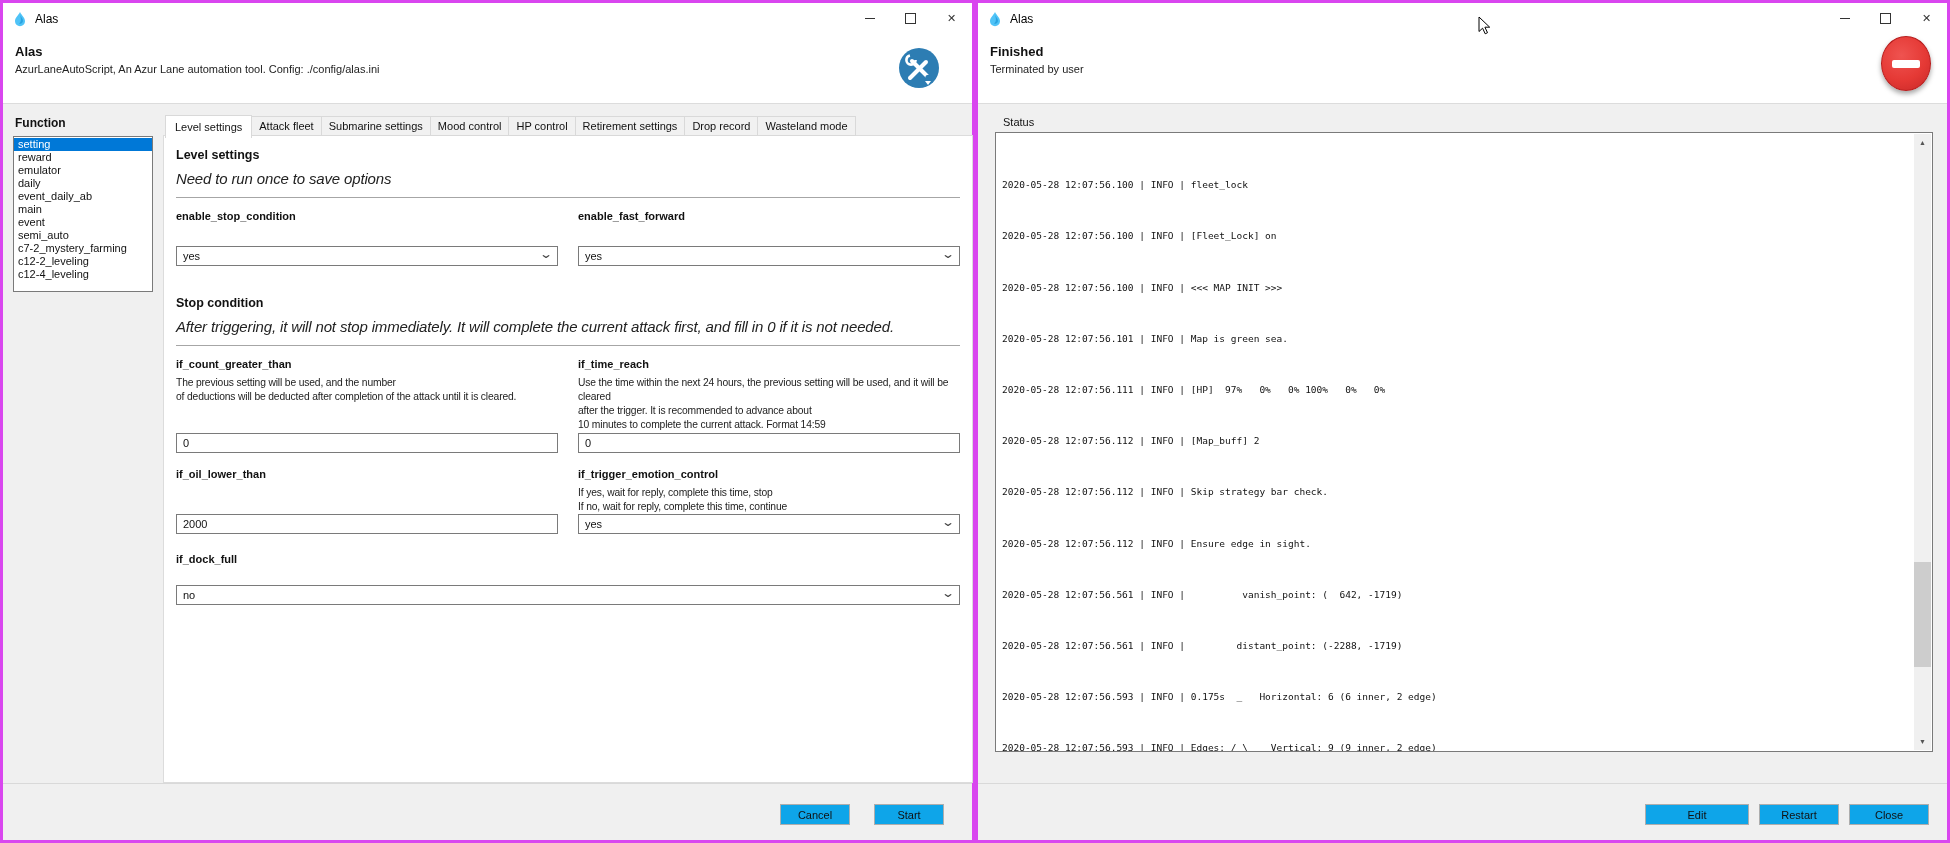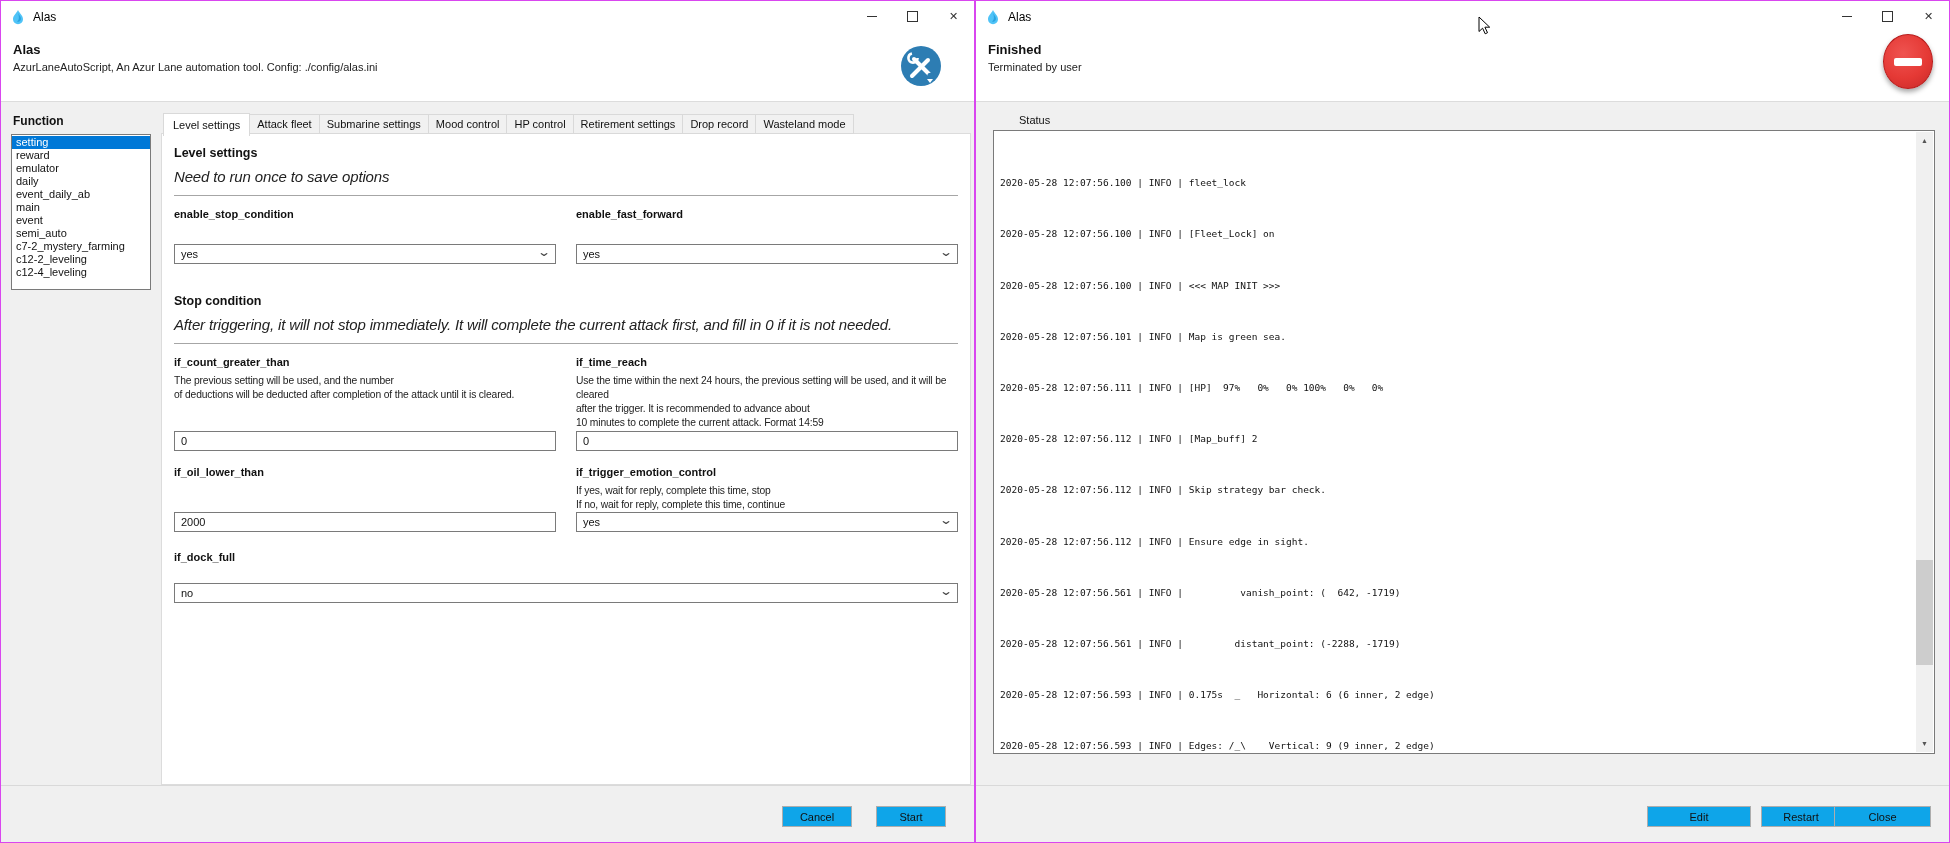--- a/index.html
+++ b/index.html
@@ -1,17 +1,17 @@
 <!DOCTYPE html>
 <html><head>
 <meta charset="utf-8">
 <style>
   html,body{margin:0;padding:0;background:#9a9a9a;}
   .stage{position:relative;width:1950px;height:843px;font-family:"Liberation Sans",sans-serif;color:#111;overflow:hidden;background:#f0f0f0;}
-  .window{position:absolute;top:0;height:843px;width:975px;background:#fff;border:1px solid #d946ef;box-sizing:border-box;}
+  .window{position:absolute;top:0;height:843px;width:975px;background:#fff;border:3px solid #d946ef;box-sizing:border-box;}
   #win-left{left:0;}
   #win-right{left:975px;}
 
   
   .titlebar{position:relative;height:31px;background:#fff;display:flex;align-items:center;padding-left:9px;}
   .app-icon{width:16px;height:16px;flex:0 0 auto;}
   .titlebar .wtitle{font-size:12px;margin-left:7px;color:#000;}
   .caption{position:absolute;right:0;top:0;height:31px;display:flex;}
   .cap-btn{width:41px;height:31px;display:flex;align-items:center;justify-content:center;}
   .cap-min i{display:block;width:10px;height:1px;background:#333;}
@@ -57,21 +57,21 @@
   .row4{margin-top:20px;height:52px;}
   .field{display:flex;flex-direction:column;}
   .flabel{font-size:11px;font-weight:bold;}
   .fdesc{font-size:10.3px;color:#222;white-space:pre-line;margin-top:6px;line-height:1.35;letter-spacing:-0.15px;}
   .control{margin-top:auto;}
   .combo{height:20px;border:1px solid #7a7a7a;background:#fff;display:flex;align-items:center;justify-content:space-between;padding:0 6px;font-size:11px;box-sizing:border-box;}
   .combo .chev{color:#444;font-size:12px;line-height:8px;transform:scaleX(1.4);margin-top:-4px;}
   .textbox{height:20px;width:100%;border:1px solid #7a7a7a;padding:0 6px;font-size:11px;box-sizing:border-box;font-family:inherit;background:#fff;color:#111;}
 
   
-  .status-label{position:absolute;left:43px;top:12px;font-size:11px;}
+  .status-label{position:absolute;left:25px;top:12px;font-size:11px;}
   .logbox{position:absolute;left:17px;right:14px;top:28px;bottom:31px;background:#fff;border:1px solid #7a7a7a;box-sizing:border-box;overflow:hidden;}
   .logpre{margin:-5px 0 0;padding:0 0 0 6px;font-family:"DejaVu Sans Mono",monospace;font-size:9.5px;line-height:12.8px;color:#111;white-space:pre;}
   .log-line{height:12.8px;}
   .scrollbar{position:absolute;top:1px;right:1px;bottom:1px;width:17px;background:#f0f0f0;}
   .sb-arrow{position:absolute;left:0;width:17px;height:17px;display:flex;align-items:center;justify-content:center;font-size:7px;color:#555;}
   .sb-up{top:0;}
   .sb-down{bottom:0;}
   .sb-thumb{position:absolute;left:0;width:17px;top:428px;height:105px;background:#cdcdcd;}
 
   
@@ -368,21 +368,21 @@
           <div class="sb-arrow sb-up">▲</div>
           <div class="sb-thumb"></div>
           <div class="sb-arrow sb-down">▼</div>
         </div>
       </div>
     </div>
 
     <div class="wfoot">
       <button class="btn" style="right:198px;width:104px;">Edit</button>
       <button class="btn" style="right:108px;width:80px;">Restart</button>
-      <button class="btn" style="right:18px;width:97px;">Close</button>
+      <button class="btn" style="right:18px;width:80px;">Close</button>
     </div>
   </div>
 
   <svg class="cursor" width="14" height="20" viewBox="0 0 14 20">
     <path d="M1 1 L1 15.5 L4.6 12.2 L7.2 17.8 L9.5 16.7 L6.9 11.2 L11.7 11.2 Z" fill="#fff" stroke="#000" stroke-width="1"></path>
   </svg>
 
 </div>
 
 </body></html>

